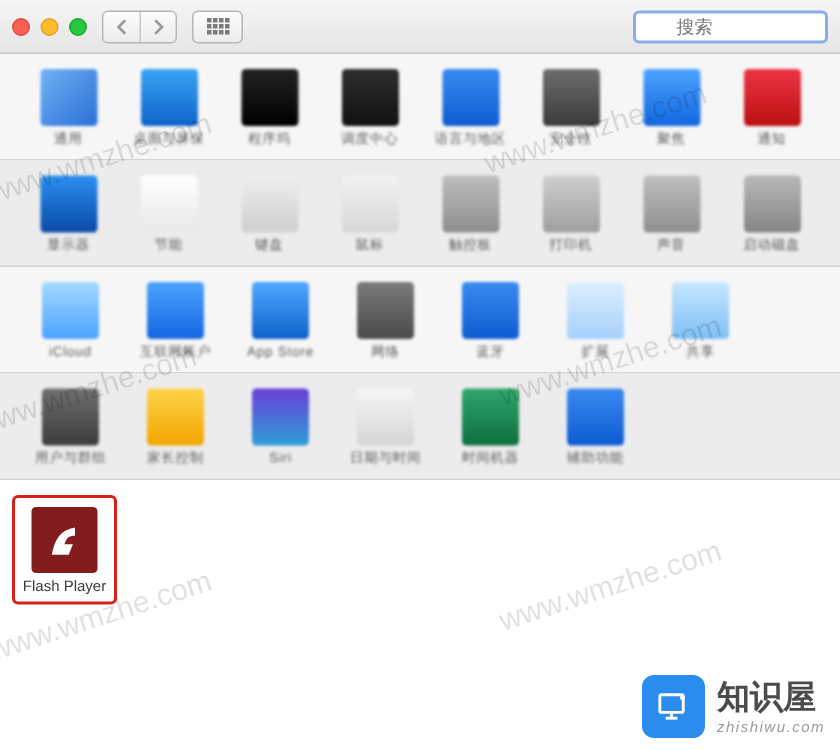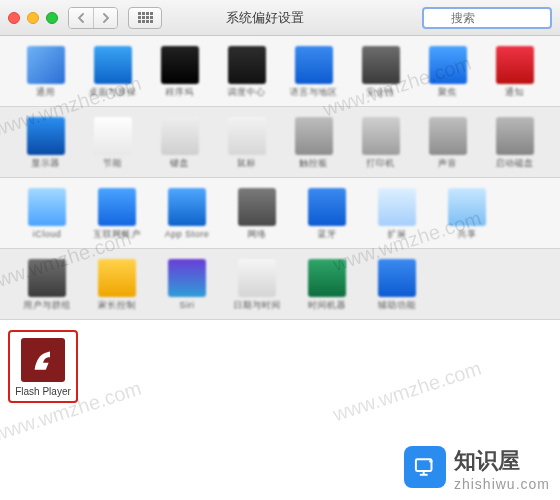--- a/index.html
+++ b/index.html
@@ -64,21 +64,21 @@
   .flash-icon{width:44px;height:44px;background:#831c1c;border-radius:3px;display:flex;align-items:center;justify-content:center;}
   .flash-icon svg{width:28px;height:28px;}
   .flash-label{font-size:10px;color:#3a3a3a;}
   
   .wm{position:absolute;color:rgba(0,0,0,0.12);font-size:20px;transform:rotate(-18deg);pointer-events:none;font-family:Arial;}
   
   .brand{position:absolute;right:10px;bottom:8px;display:flex;align-items:flex-start;gap:8px;}
   .brand-badge{width:42px;height:42px;border-radius:8px;background:#2b8cf0;display:flex;align-items:center;justify-content:center;}
   .brand-badge svg{width:26px;height:26px;fill:none;stroke:#fff;stroke-width:3;}
   .brand-text{font-size:22px;font-weight:600;color:#4b4b4b;}
-  .brand-sub{font-size:14px;color:#9c9c9c;letter-spacing:1px;}
+  .brand-sub{font-size:10px;color:#9c9c9c;letter-spacing:1px;font-style:italic;}
   
   .px{overflow:hidden;}
   .px::before,.px::after{content:"";position:absolute;}
 </style>
 </head>
 <body>
 
 <div class="window">
   <div class="titlebar">
     <div class="traffic">
@@ -107,21 +107,20 @@
         <span></span>
           <span></span>
           <span></span>
           <span></span>
         <span></span>
           <span></span>
           <span></span>
           <span></span>
       </div>
     </div>
-    <div class="title">系统偏好设置</div>
     <div class="search">
       <svg viewBox="0 0 16 16">
           <circle cx="6.5" cy="6.5" r="4.5" stroke="#9a9a9a" stroke-width="1.5" fill="none"></circle>
           <line x1="10" y1="10" x2="14" y2="14" stroke="#9a9a9a" stroke-width="1.5"></line>
         </svg>
       <input placeholder="搜索" style="">
     </div>
   </div>
 
   <div id="panels">

